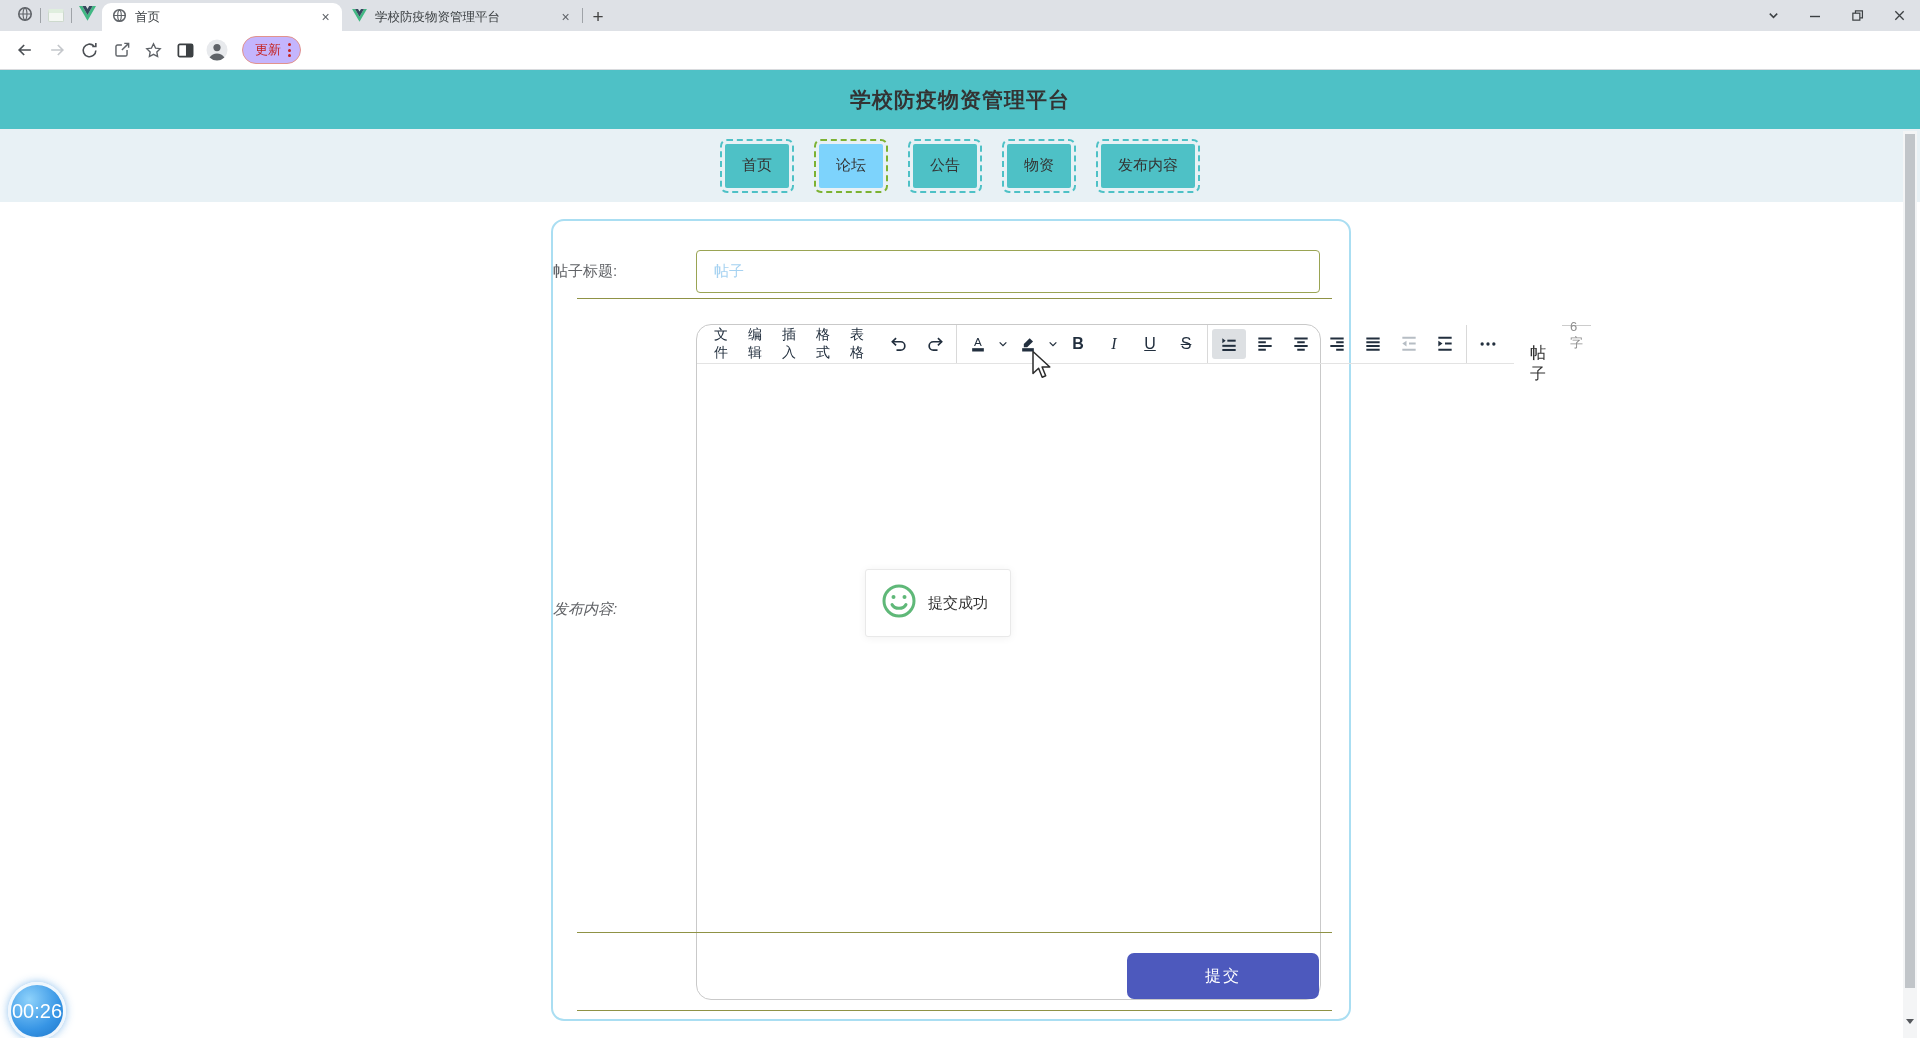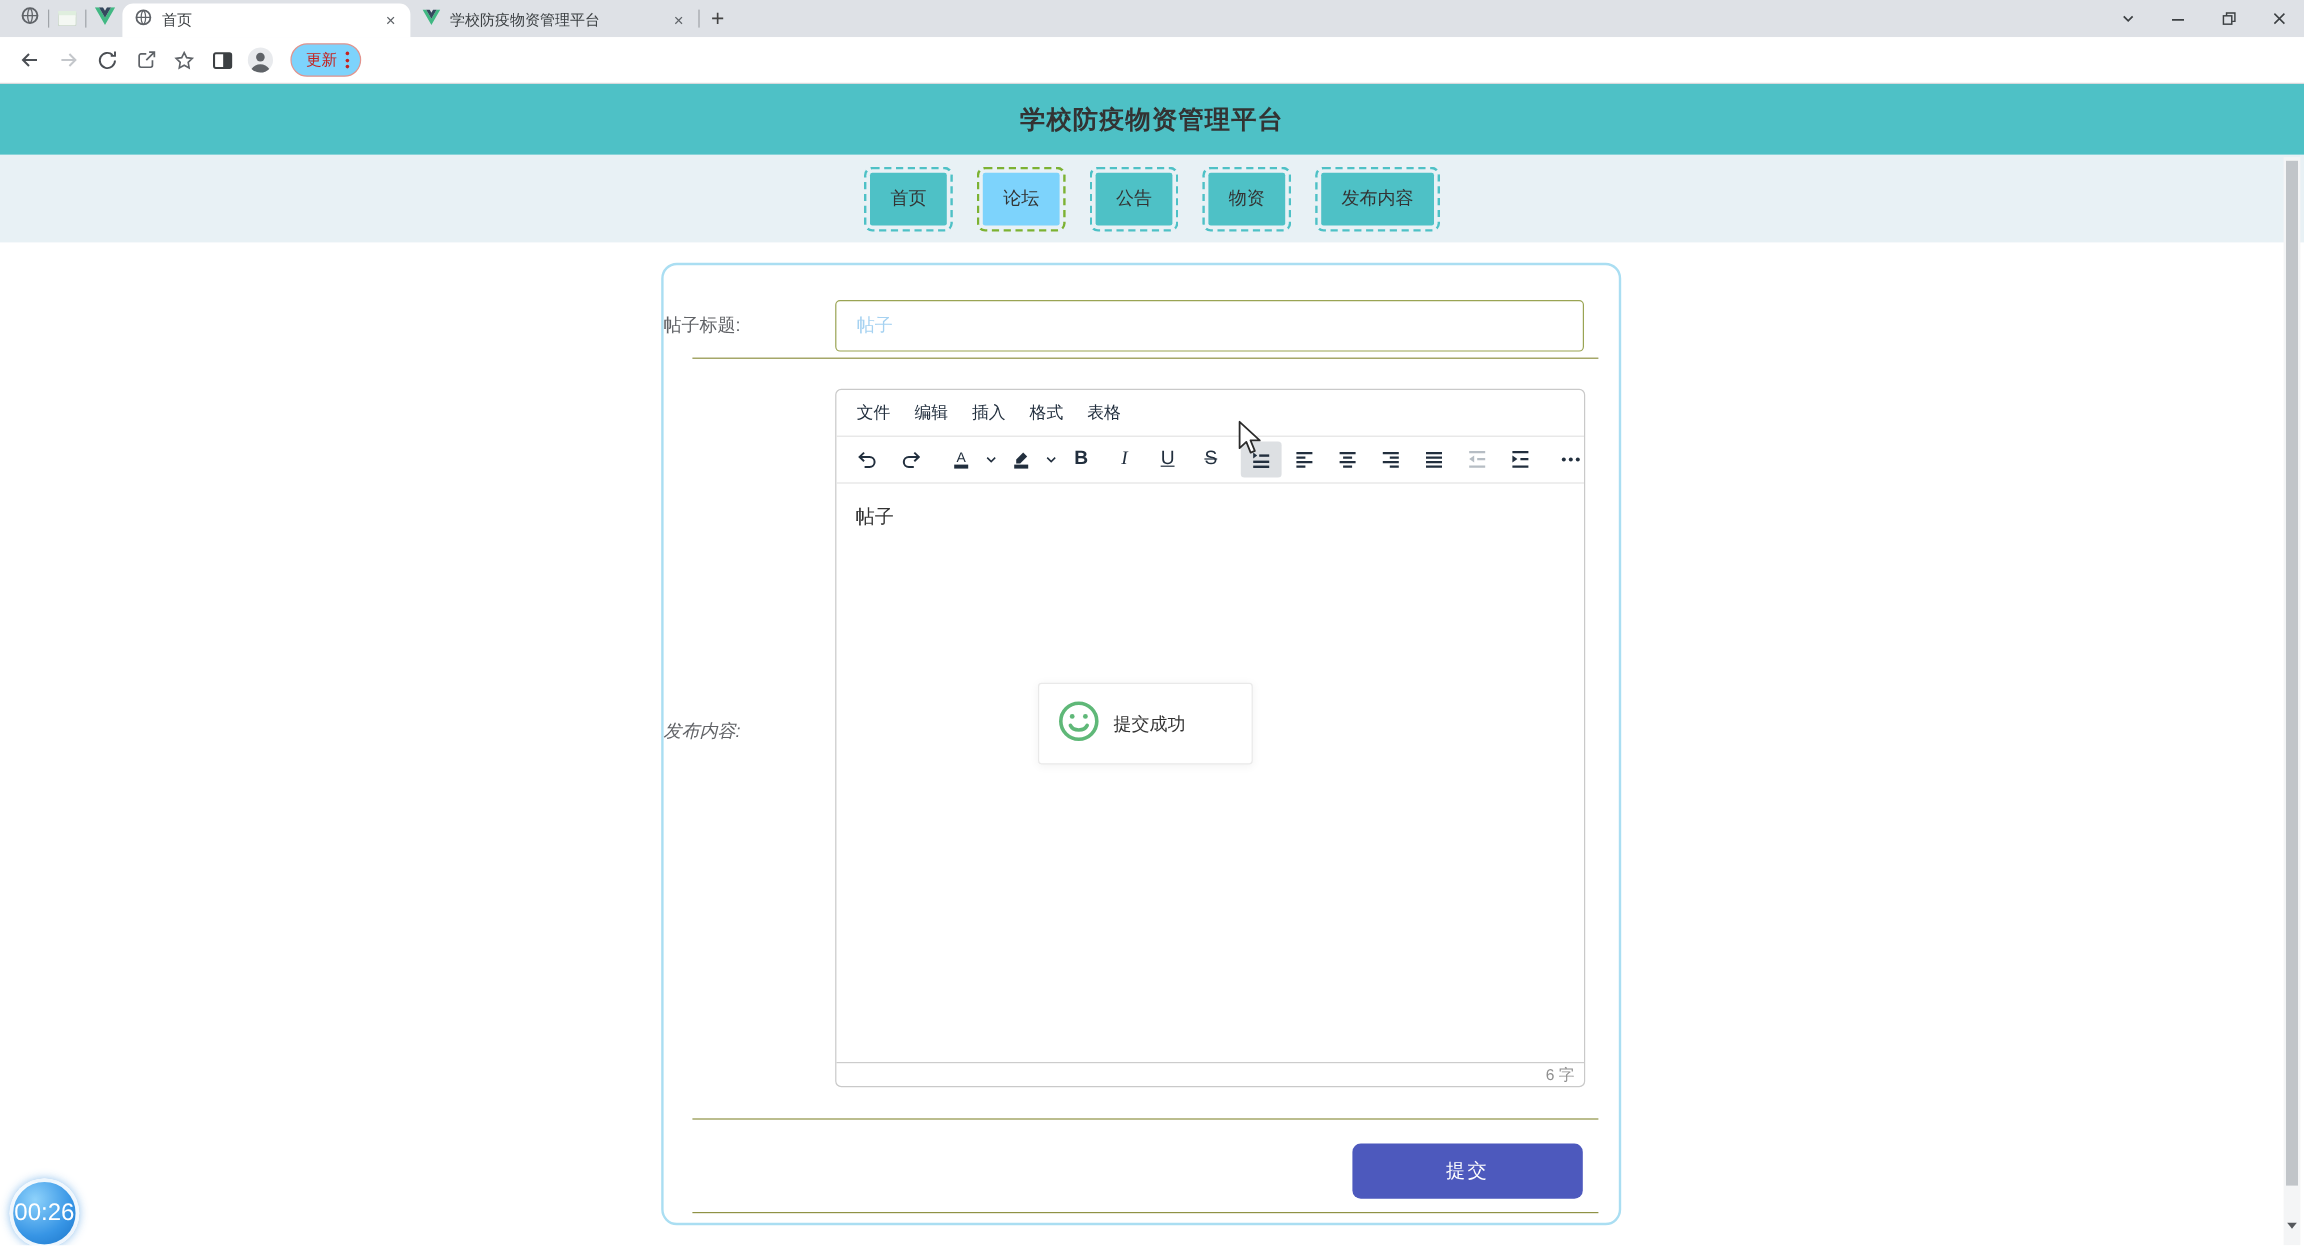--- a/index.html
+++ b/index.html
@@ -22,21 +22,21 @@
   .win-controls { margin-left: auto; display: flex; height: 31px; }
   .win-btn { width: 42px; height: 31px; display: flex; align-items: center; justify-content: center; color: #3c4043; }
 
   .addrbar { position: absolute; left: 0; top: 31px; width: 1920px; height: 39px; background: #fff;
     border-bottom: 1px solid #d8dadd; display: flex; align-items: center; padding: 0 10px; gap: 2px; }
   .nav-ic { width: 30px; height: 30px; display: flex; align-items: center; justify-content: center; }
   .urlpill { flex: 1; height: 28px; margin: 0 8px; background: #f1f3f4; border-radius: 14px;
     display: flex; align-items: center; padding: 0 13px; gap: 9px; }
   .urlpill .url { font-size: 14px; color: #202124; white-space: nowrap; }
   .update-pill { height: 28px; margin-left: 8px; border: 1.5px solid #e2938d; border-radius: 14px;
-    display: flex; align-items: center; gap: 7px; padding: 0 9px 0 12px; background: #7dd3fc; }
+    display: flex; align-items: center; gap: 7px; padding: 0 9px 0 12px; background: #c4b5fd; }
   .update-pill span { font-size: 13px; color: #c5221f; }
   .kebab { display: flex; flex-direction: column; gap: 2.5px; }
   .kebab i { width: 3px; height: 3px; border-radius: 50%; background: #c5221f; }
 
   
   .site-header { position: absolute; left: 0; top: 70px; width: 1920px; height: 59px; background: #4ec1c6;
     display: flex; align-items: center; justify-content: center; }
   .site-header h1 { font-size: 21px; font-weight: bold; color: #333; letter-spacing: 1px; }
   .site-nav { position: absolute; left: 0; top: 129px; width: 1920px; height: 73px; background: #e8f1f5;
     display: flex; align-items: center; justify-content: center; gap: 30px; }
@@ -48,43 +48,43 @@
   
   .panel { position: absolute; left: 551px; top: 219px; width: 800px; height: 802px;
     border: 2px solid #aadef2; border-radius: 13px; background: #fff; }
   .flabel { position: absolute; left: 0; width: 128px; font-size: 15px; color: #606266; }
   .title-input { position: absolute; left: 143px; top: 29px; width: 624px; height: 43px;
     border: 1px solid #9aa453; border-radius: 4px; padding: 0 17px; font-size: 15px; color: #a6d2f1;
     font-family: "Liberation Sans", sans-serif; background: #fff; outline: none; }
   .hline { position: absolute; left: 24px; width: 755px; height: 0; border-top: 1px solid #8f9245; }
 
   
-  .editor { position: absolute; left: 143px; top: 103px; width: 625px; height: 582px;
-    border: 1px solid #c9c9c9; border-radius: 5px; background: #fff; display: flex; flex-direction: column; }
+  .editor { position: absolute; left: 143px; top: 103px; width: 625px; height: 676px;
+    border: 1px solid #c9c9c9; border-radius: 15px; background: #fff; display: flex; }
   .menubar { height: 39px; display: flex; align-items: center; padding-left: 8px; gap: 2px;
     border-bottom: 1px solid #e3e3e3; }
   .mitem { padding: 5px 9px; font-size: 14px; color: #222f3e; border-radius: 3px; }
   .tbar { height: 39px; display: flex; align-items: center; padding: 0 5px; border-bottom: 1px solid #e3e3e3; }
   .tgroup { display: flex; align-items: center; height: 100%; padding: 0 3px; }
   .tsep { width: 1px; height: 100%; background: #d9d9d9; }
   .tbtn { min-width: 34px; height: 30px; margin: 0 1px; border-radius: 3px; display: flex;
     align-items: center; justify-content: center; color: #222f3e; }
   .tbtn.active-tool { background: #dde0e3; }
   .tbtn.disabled { color: #b6bdc4; }
   .tbtn .glyph { font-size: 16px; line-height: 1; }
   .split { display: flex; align-items: center; }
   .chev { width: 14px; height: 30px; display: flex; align-items: center; justify-content: center; }
   .ed-body { flex: 1; position: relative; padding: 18px 16px; }
   .ed-text { font-size: 16px; color: #333; }
   .statusbar { height: 20px; border-top: 1px solid #ccc; display: flex; align-items: center;
     justify-content: flex-end; padding: 0 8px; }
   .wordcount { font-size: 13px; color: #8f8f8f; }
 
   
-  .toast { position: absolute; left: 312px; top: 348px; width: 179px; height: 68px; background: #fff;
+  .toast { position: absolute; left: 312px; top: 348px; width: 146px; height: 68px; background: #fff;
     border: 1px solid #e9e9e9; border-radius: 3px; box-shadow: 0 1px 8px rgba(0,0,0,0.06);
     display: flex; align-items: center; padding-left: 15px; gap: 11px; z-index: 5; }
   .toast .msg { font-size: 15px; color: #333; }
 
   
   .submit-btn { position: absolute; left: 574px; top: 732px; width: 192px; height: 46px;
     background: #4d59bd; color: #fff; border: none; border-radius: 7px; font-size: 16px;
     font-family: "Liberation Sans", sans-serif; letter-spacing: 2px; cursor: pointer; }
 
   

